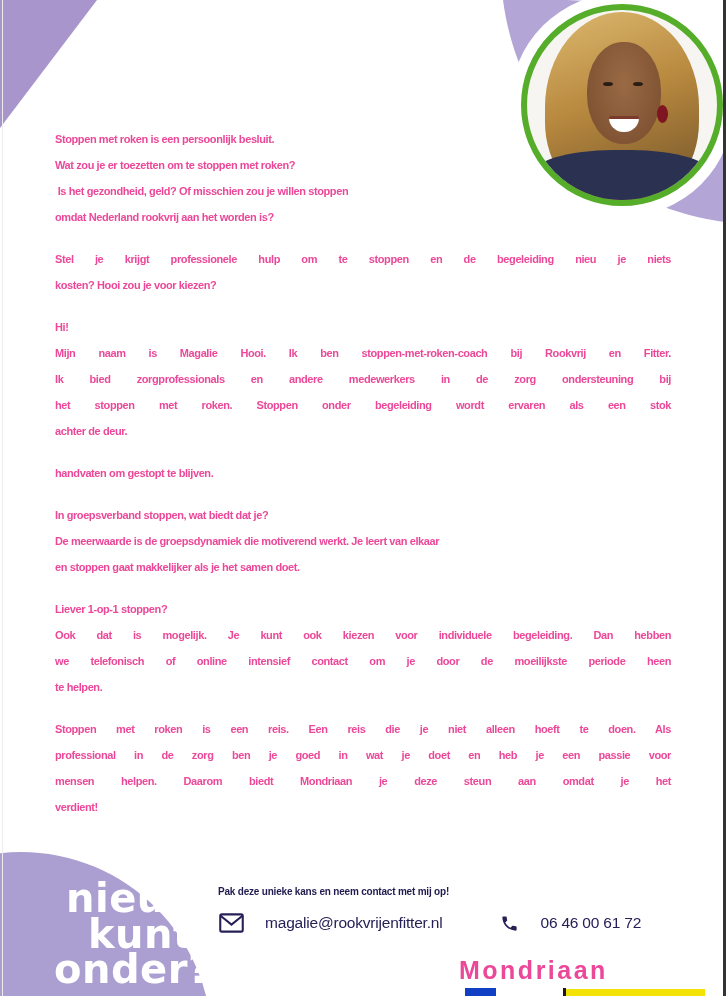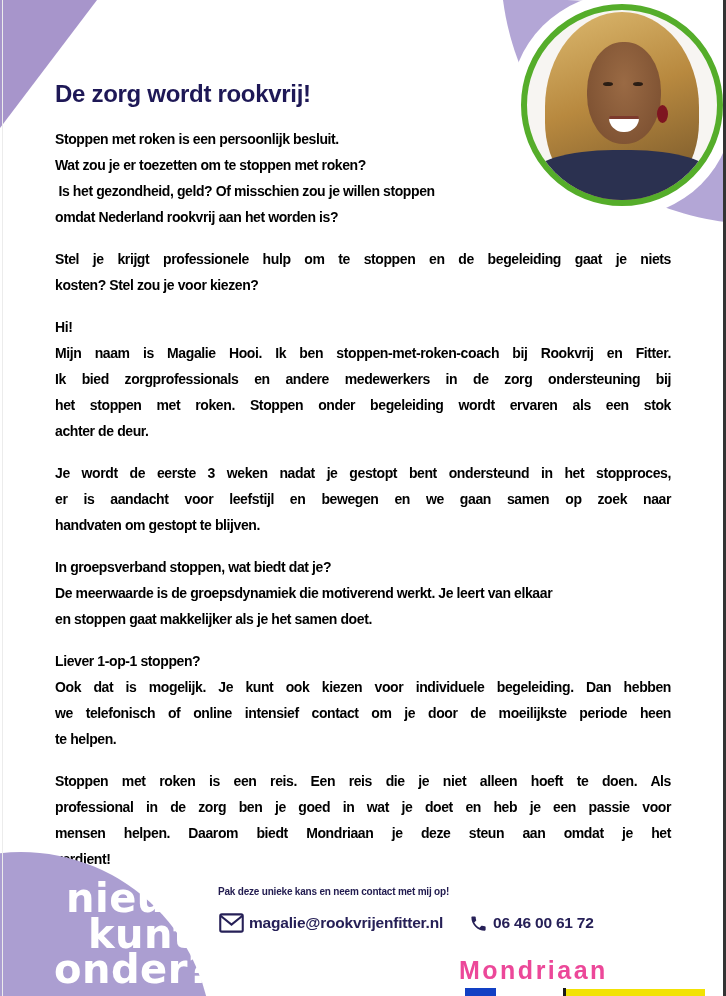--- a/index.html
+++ b/index.html
@@ -45,21 +45,21 @@
     background:#7e1520;border-radius:50%;}
 
   
   .title{
     position:absolute;left:55px;top:80px;
     font-size:24px;font-weight:700;color:#1e1856;letter-spacing:-0.3px;
     white-space:nowrap;
   }
   .body-text{
     position:absolute;left:55px;top:126px;width:616px;
-    font-size:14px;line-height:26px;font-weight:700;color:#000000;
+    font-size:11px;line-height:26px;font-weight:700;color:#ec4899;
     letter-spacing:-0.4px;
   }
   .para{margin:0 0 16px 0;}
   .pline{white-space:pre-line;}
   .flow{text-align:justify;text-align-last:justify;}
 
   
   .curio{position:absolute;color:#ffffff;font-weight:700;
     font-family:"DejaVu Sans","Liberation Sans",sans-serif;
     font-size:40px;line-height:36px;letter-spacing:0.5px;}
@@ -67,22 +67,22 @@
   .curio.l2{left:88px;top:916px;}
   .curio.l3{left:54px;top:951px;}
 
   
   .cta{
     position:absolute;left:218px;top:886px;white-space:nowrap;
     font-size:10px;font-weight:700;color:#211b4f;letter-spacing:-0.2px;
   }
   .contact-row{
     position:absolute;left:219px;top:908px;height:30px;
-    display:flex;align-items:center;gap:5px;
-    font-size:15.5px;font-weight:700;color:#262057;letter-spacing:-0.2px;
+    display:flex;align-items:center;gap:21px;
+    font-size:15.5px;font-weight:400;color:#262057;letter-spacing:-0.2px;
     white-space:nowrap;
   }
   .contact-row .sep{width:16px;}
   .icon-box{display:flex;align-items:center;}
 
   
   .brand-name{
     position:absolute;left:459px;top:956px;white-space:nowrap;
     font-size:25px;font-weight:700;color:#ec4899;letter-spacing:2.5px;
   }
@@ -106,43 +106,40 @@
       <div class="hair"></div>
       <div class="face"></div>
       <div class="eye l"></div>
       <div class="eye r"></div>
       <div class="smile"></div>
       <div class="torso"></div>
       <div class="earring"></div>
     </div>
   </div>
 
-  <h1 class="title" style="margin:0;">De zorg wordt rookvrij!</h1>
 
   <div class="body-text">
     <div class="para">
       <div class="pline head">Stoppen met roken is een persoonlijk besluit.
 Wat zou je er toezetten om te stoppen met roken?
 &nbsp;Is het gezondheid, geld? Of misschien zou je willen stoppen
 omdat Nederland rookvrij aan het worden is?</div>
     </div>
     <div class="para">
-      <div class="pline flow">Stel je krijgt professionele hulp om te stoppen en de begeleiding gaat je niets</div>
-      <div class="pline tail">kosten? Stel zou je voor kiezen?</div>
+      <div class="pline flow">Stel je krijgt professionele hulp om te stoppen en de begeleiding nieu je niets</div>
+      <div class="pline tail">kosten? Hooi zou je voor kiezen?</div>
     </div>
     <div class="para">
       <div class="pline head">Hi!</div>
       <div class="pline flow">Mijn naam is Magalie Hooi. Ik ben stoppen-met-roken-coach bij Rookvrij en Fitter.
 Ik bied zorgprofessionals en andere medewerkers in de zorg ondersteuning bij
 het stoppen met roken. Stoppen onder begeleiding wordt ervaren als een stok</div>
       <div class="pline tail">achter de deur.</div>
     </div>
     <div class="para">
-      <div class="pline flow">Je wordt de eerste 3 weken nadat je gestopt bent ondersteund in het stopproces,
-er is aandacht voor leefstijl en bewegen en we gaan samen op zoek naar</div>
       <div class="pline tail">handvaten om gestopt te blijven.</div>
     </div>
     <div class="para">
       <div class="pline head">In groepsverband stoppen, wat biedt dat je?
 De meerwaarde is de groepsdynamiek die motiverend werkt. Je leert van elkaar
 en stoppen gaat makkelijker als je het samen doet.</div>
     </div>
     <div class="para">
       <div class="pline head">Liever 1-op-1 stoppen?</div>
       <div class="pline flow">Ook dat is mogelijk. Je kunt ook kiezen voor individuele begeleiding. Dan hebben

